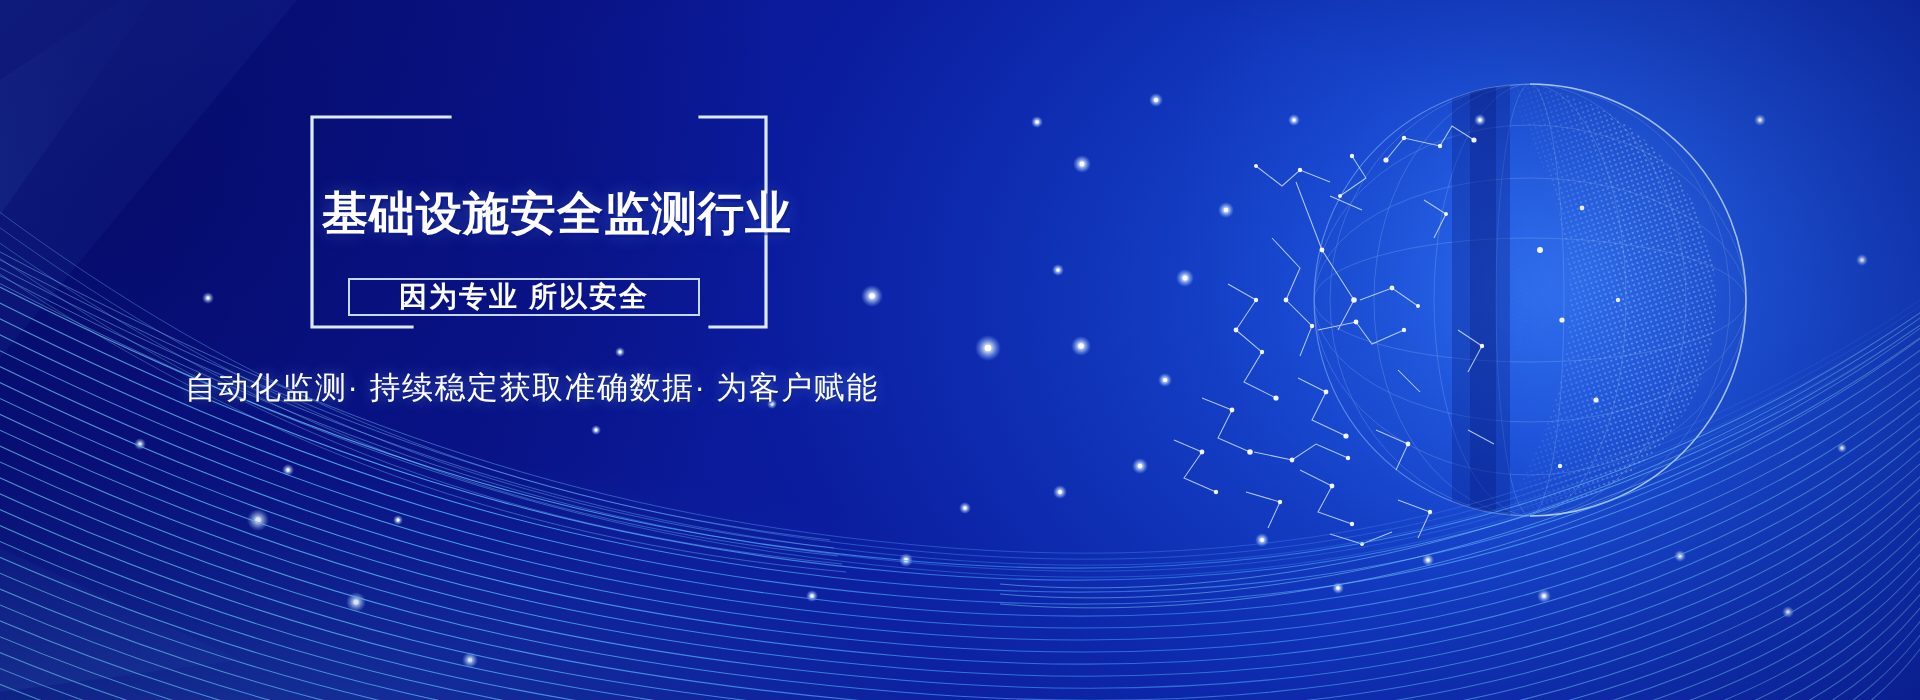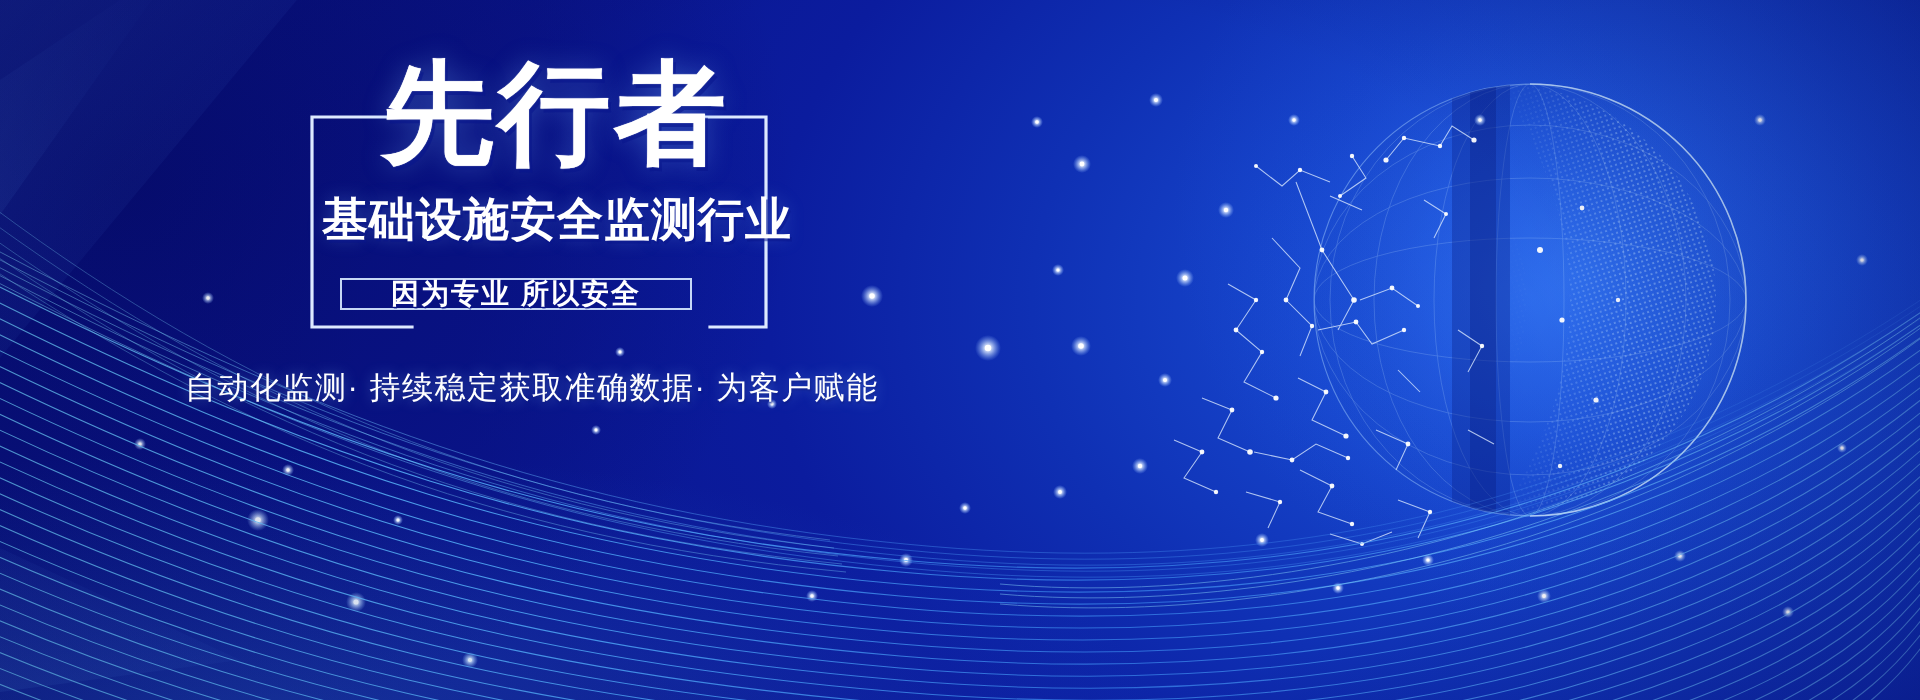--- a/index.html
+++ b/index.html
@@ -38,28 +38,28 @@
   .bracket{position:absolute;}
 
   .title-main{
     position:absolute;left:382px;top:58px;
     font-size:112px;line-height:1;font-weight:bold;color:#ffffff;
     letter-spacing:4px;
     text-shadow:0 0 1px #fff, 3px 4px 0 rgba(8,20,140,.55), 0 0 26px rgba(120,180,255,.35);
     white-space:nowrap;
   }
   .title-sub{
-    position:absolute;left:322px;top:196px;
+    position:absolute;left:322px;top:190px;
     font-size:46px;line-height:1;font-weight:bold;color:#ffffff;
     letter-spacing:1px;
     text-shadow:2px 3px 0 rgba(8,20,140,.5), 0 0 18px rgba(120,180,255,.30);
     white-space:nowrap;
   }
   .tag-box{
-    position:absolute;left:340px;top:278px;width:352px;height:32px;
+    position:absolute;left:348px;top:278px;width:352px;height:38px;
     border:2px solid rgba(215,232,255,.92);
     box-sizing:border-box;
   }
   .tag-text{
     position:absolute;left:0;top:0;width:100%;height:100%;
     display:flex;align-items:center;justify-content:center;
     font-size:28px;font-weight:bold;color:#ffffff;letter-spacing:2px;
     text-shadow:1px 2px 0 rgba(8,20,140,.5);
     white-space:nowrap;
   }
@@ -395,21 +395,20 @@
 
     <svg class="bracket" style="left:300px;top:105px;" width="480" height="235" viewBox="0 0 480 235">
       <g fill="none" stroke="#dde9ff" stroke-width="3.2" stroke-linecap="square">
 
         <path d="M150,12 L12,12 L12,222 L112,222"></path>
 
         <path d="M400,12 L466,12 L466,222 L410,222"></path>
       </g>
     </svg>
 
-    <div class="title-main">先行者</div>
     <div class="title-sub">基础设施安全监测行业</div>
 
     <div class="tag-box">
       <div class="tag-text">因为专业  所以安全</div>
     </div>
 
     <div class="lead-line">自动化监测· 持续稳定获取准确数据· 为客户赋能</div>
   </div>
 
 </div>

